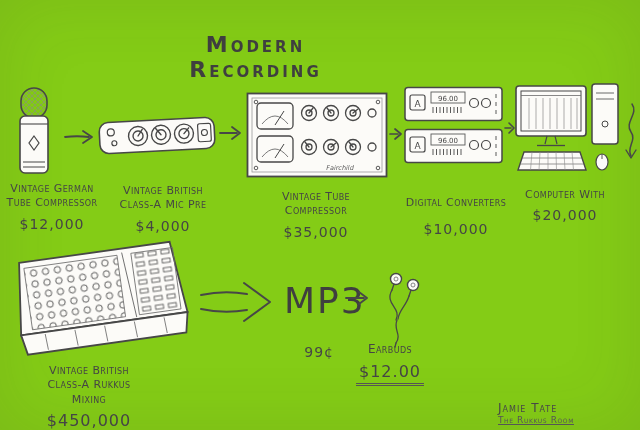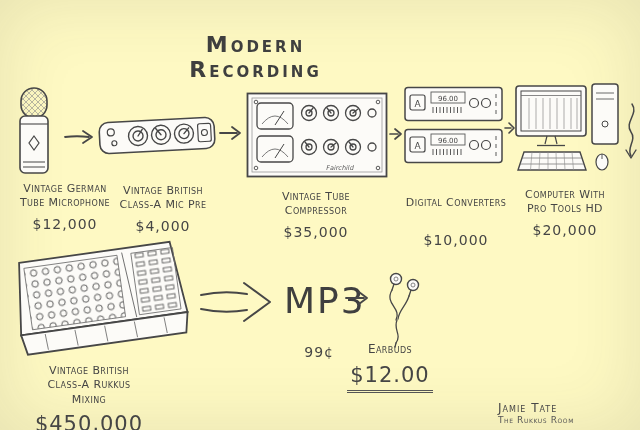--- a/index.html
+++ b/index.html
@@ -1,39 +1,39 @@
 <!DOCTYPE html>
 <html><head>
 <meta charset="utf-8">
 <style>
   html,body{margin:0;padding:0;background:#e9e7e2;}
   .page{
     position:relative;width:640px;height:430px;margin:0 auto;
-    background:#fef9c3;overflow:hidden;
+    background:#84cc16;overflow:hidden;
     font-family:"DejaVu Sans","Liberation Sans",sans-serif;color:#474747;
     box-shadow:inset 0 0 70px rgba(60,55,45,.12);
   }
   .abs{position:absolute;}
   .title{
     font-variant:small-caps;font-size:22px;letter-spacing:3px;font-weight:600;
     color:#3f3f3f;text-align:center;
   }
   .label{
     position:absolute;text-align:center;font-variant:small-caps;
     font-size:11px;line-height:1.3;letter-spacing:.4px;color:#454545;font-weight:500;
   }
   .price{font-size:14px;margin-top:4px;letter-spacing:1px;font-weight:500;}
-  .big-price{font-size:21px;}
+  .big-price{font-size:16px;}
   .mp3{
     font-size:36px;font-weight:400;letter-spacing:2px;color:#3f3f3f;
   }
   .cents{font-size:14px;letter-spacing:1px;}
   .dbl-underline{display:inline-block;border-bottom:3px double #555;padding:0 3px 1px;}
   .sig1{font-variant:small-caps;font-size:12px;letter-spacing:1px;color:#474747;}
-  .sig2{font-variant:small-caps;font-size:9px;letter-spacing:.6px;color:#555;}
+  .sig2{font-variant:small-caps;font-size:9px;letter-spacing:.6px;color:#555;text-decoration:underline;}
   .rot-m3{transform:rotate(-3deg);}
   .rot-m8{transform:rotate(-8deg);transform-origin:50% 50%;}
   svg{display:block;}
 </style>
 </head>
 <body>
 
 <div class="page">
 
   <div class="abs title" style="left:148px;top:32px;width:215px">Modern Recording</div>
@@ -194,46 +194,45 @@
     </svg>
   </div>
 
   <div class="abs" style="left:623px;top:102px">
     <svg width="16" height="60" viewBox="0 0 16 60">
       <path d="M9,2 C16,12 1,20 8,30 C14,38 3,46 8,54" stroke="#474747" stroke-width="1.5" fill="none" stroke-linecap="round"></path>
       <polyline points="3,48 8,56 13,48" stroke="#474747" stroke-width="1.4" fill="none" stroke-linecap="round" stroke-linejoin="round"></polyline>
     </svg>
   </div>
 
-  <div class="label" style="left:13px;top:182px;width:104px">
+  <div class="label" style="left:0px;top:182px;width:104px">
     <div>Vintage German</div>
-    <div>Tube Microphone</div>
+    <div>Tube Compressor</div>
     <div class="price">$12,000</div>
   </div>
 
   <div class="label" style="left:108px;top:184px;width:110px">
     <div>Vintage British</div>
     <div>Class-A Mic Pre</div>
     <div class="price">$4,000</div>
   </div>
 
   <div class="label" style="left:256px;top:190px;width:120px">
     <div>Vintage Tube</div>
     <div>Compressor</div>
     <div class="price">$35,000</div>
   </div>
 
   <div class="label" style="left:395px;top:196px;width:122px">
     <div>Digital Converters</div>
-    <div class="price" style="margin-top:21px">$10,000</div>
+    <div class="price" style="margin-top:10px">$10,000</div>
   </div>
 
   <div class="label" style="left:505px;top:188px;width:120px">
     <div>Computer With</div>
-    <div>Pro Tools HD</div>
     <div class="price">$20,000</div>
   </div>
 
   <div class="abs rot-m8" style="left:10px;top:248px">
     <svg width="182" height="118" viewBox="0 0 182 118">
       <defs>
         <pattern id="kn" width="12" height="11" patternUnits="userSpaceOnUse">
           <circle cx="5" cy="5" r="3.2" fill="none" stroke="#5a5a5a" stroke-width="1"></circle>
         </pattern>
         <pattern id="bt" width="13" height="9" patternUnits="userSpaceOnUse">

